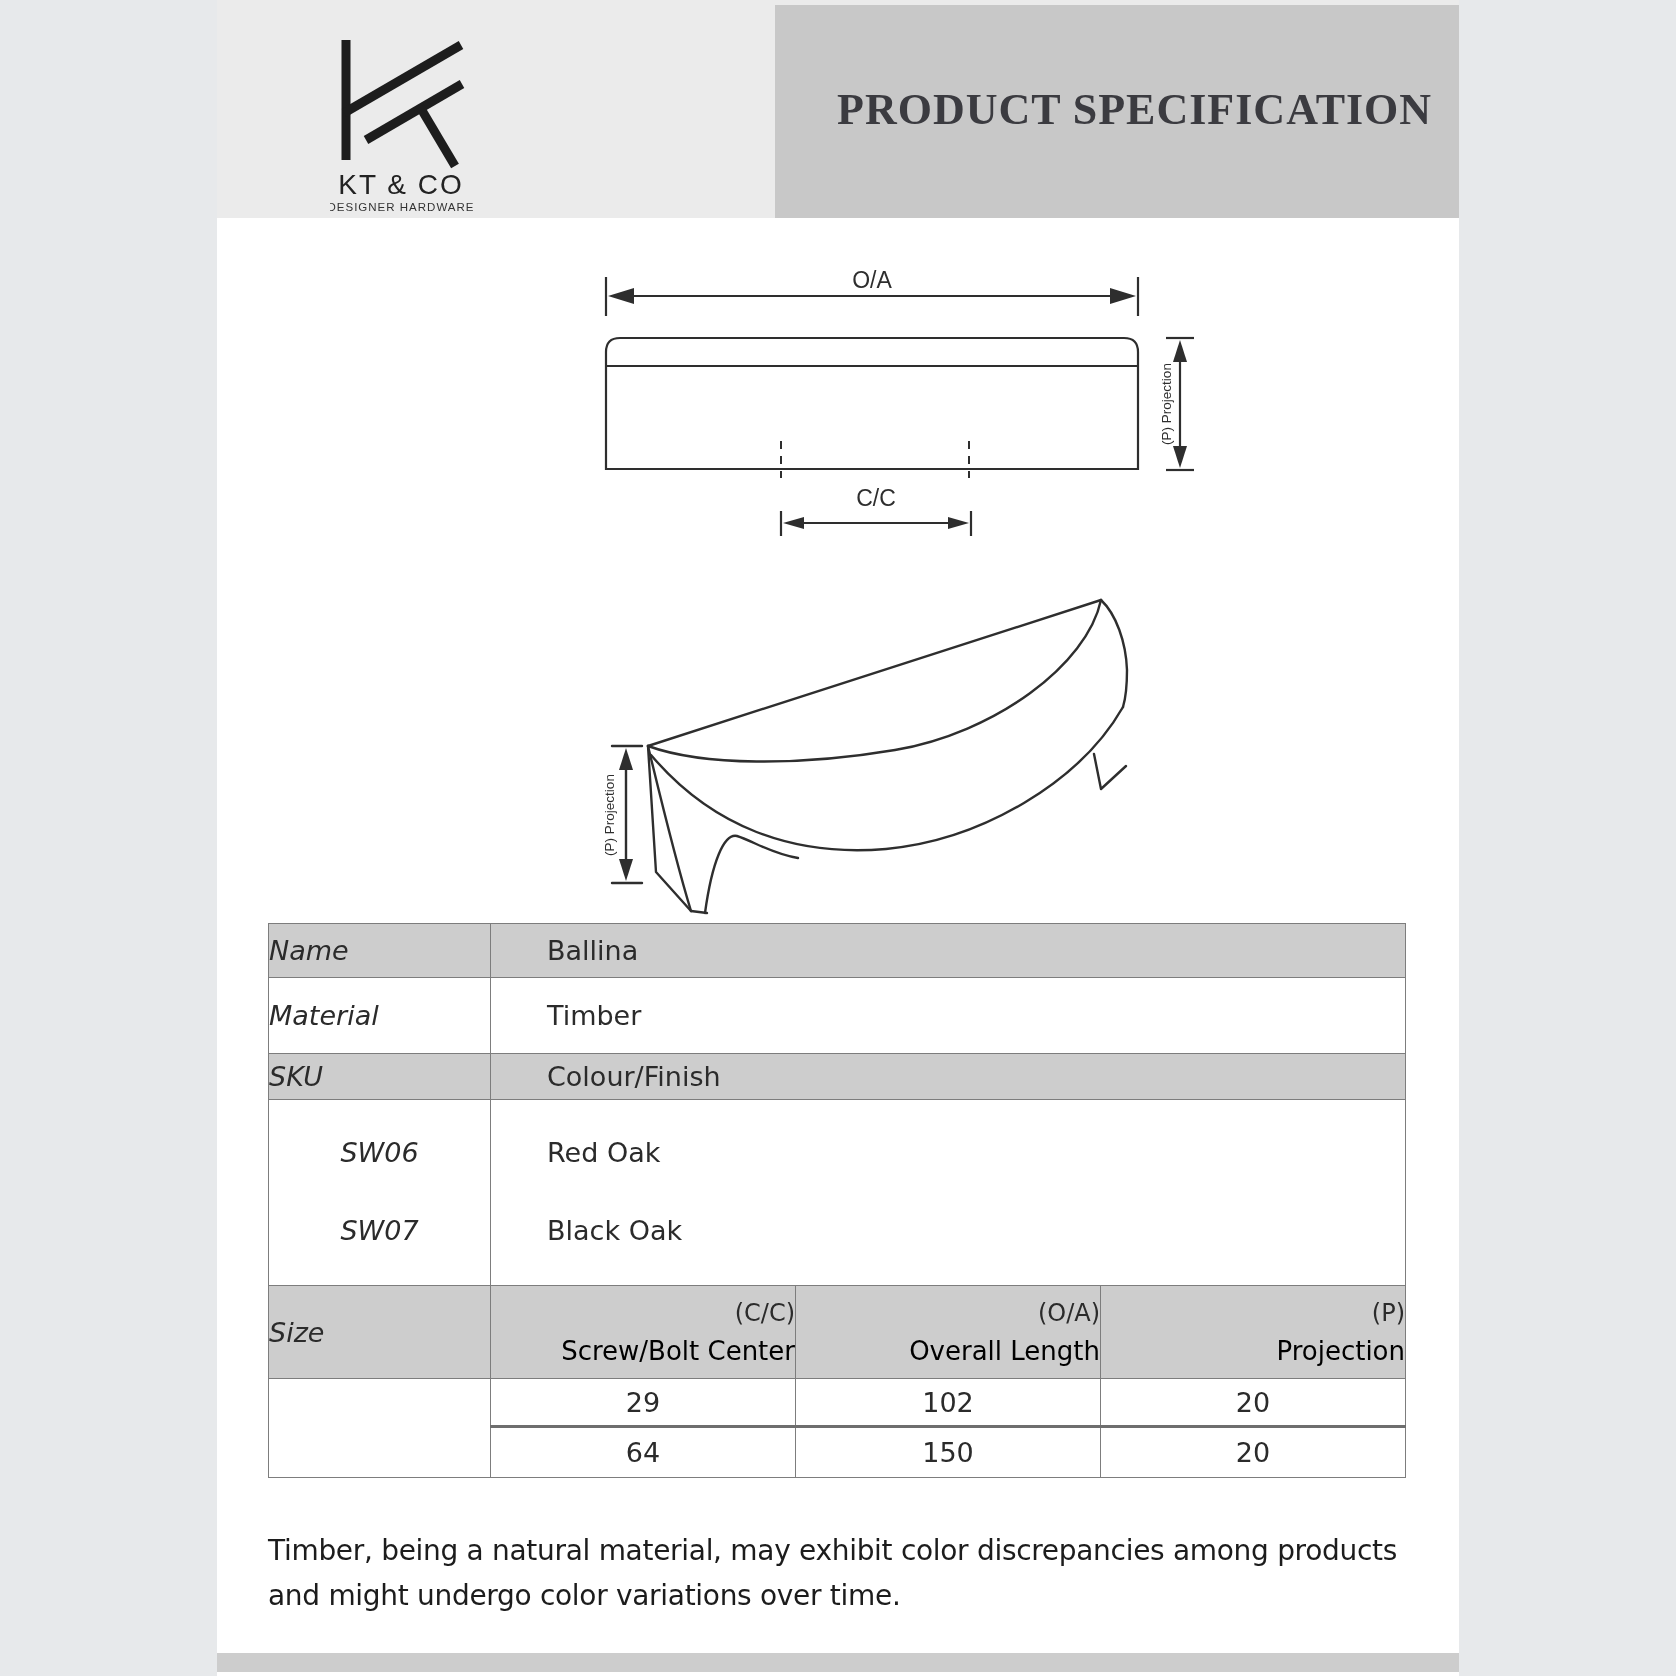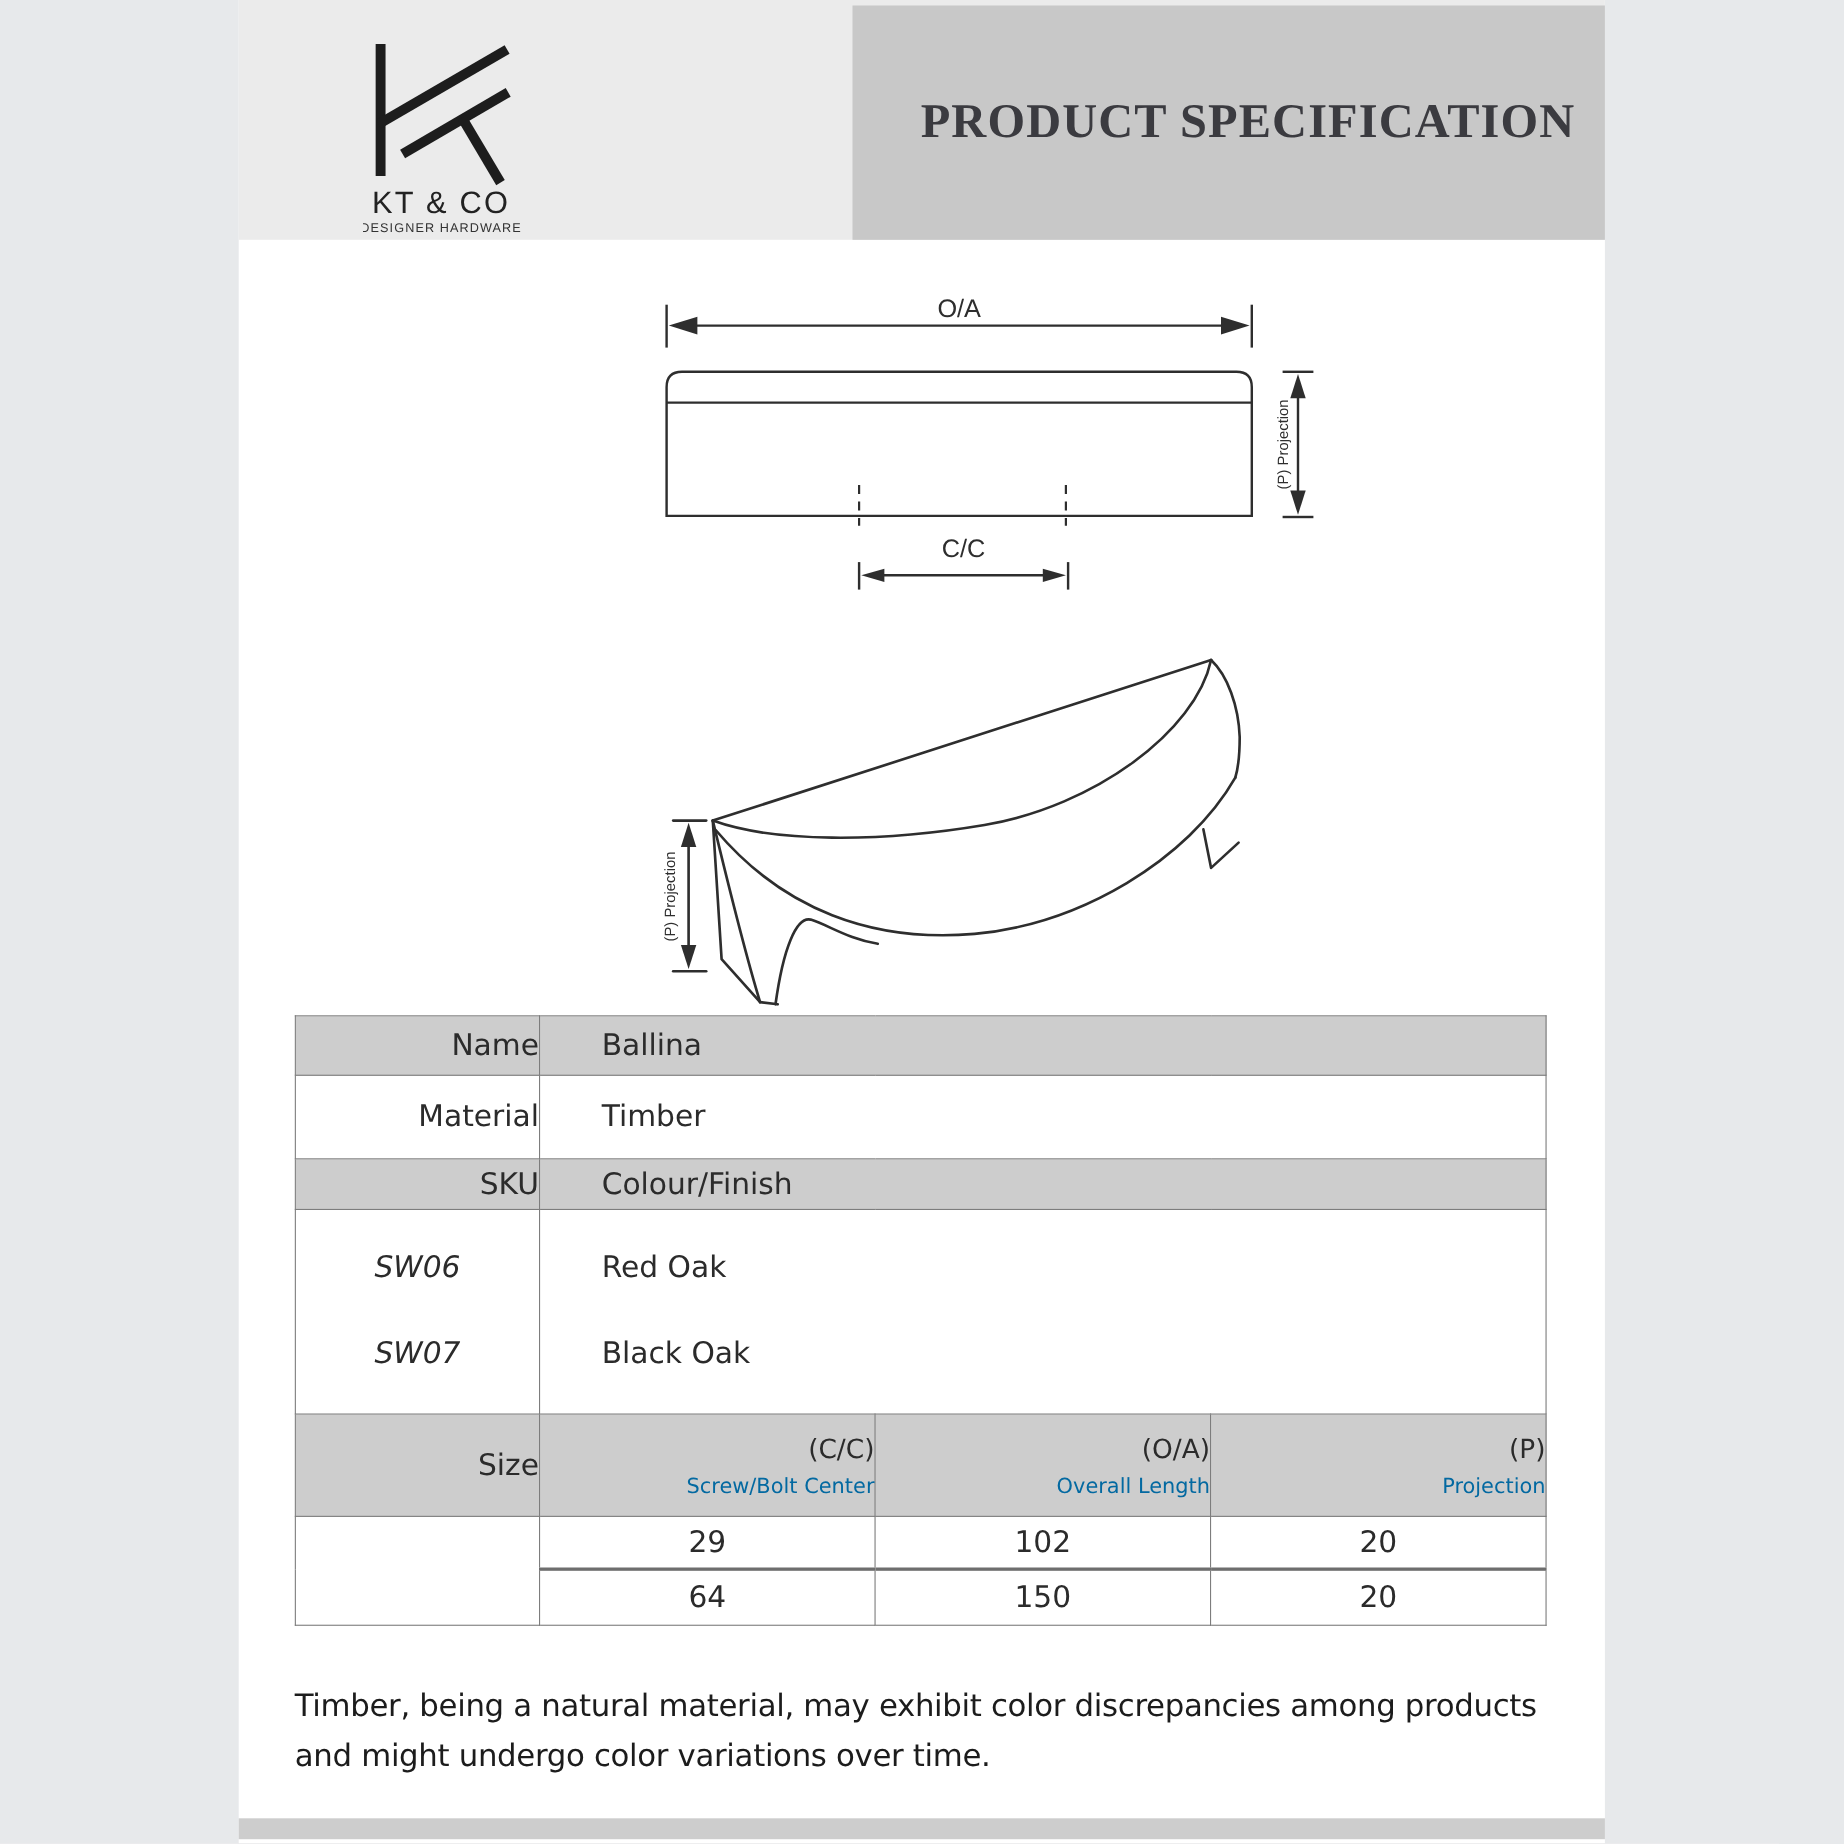--- a/index.html
+++ b/index.html
@@ -12,28 +12,28 @@
               font-family:"Liberation Serif",serif;font-weight:bold;font-size:44px;
               letter-spacing:1px;color:#3b3b40;white-space:nowrap;}
   .logo-svg{position:absolute;left:330px;top:30px;}
   .draw-svg{position:absolute;}
   .draw-svg text{font-family:"Liberation Sans",sans-serif;fill:#2e2e2e;}
 
   
   .spec-table{position:absolute;left:51px;top:923px;border-collapse:collapse;table-layout:fixed;}
   .spec-table td{border:1px solid #7d7d7d;font-size:27px;color:#2b2b2b;padding:0;vertical-align:middle;}
   .spec-table tr.gray td{background:#cdcdcd;}
-  .cell-label{text-align:right;}
+  .cell-label{text-align:left;font-style:italic;}
   .cell-value{padding-left:56px !important;}
   .sku-lines div{line-height:78px;}
   .sku-col{padding-top:14px !important;vertical-align:top !important;text-align:center;font-style:italic;}
   .finish-col{padding-top:14px !important;vertical-align:top !important;}
   .size-head{text-align:right;}
   .size-abbr{font-size:24px;margin-bottom:9px;}
-  .size-desc{font-size:19px;color:#0369a1;}
+  .size-desc{font-size:26px;color:#000000;}
   .num-cell{text-align:center;font-size:29px;}
   .thick-top td{border-top:3px solid #6e6e6e;text-align:center;}
 
   .disclaimer{position:absolute;left:51px;top:1528px;font-size:28px;line-height:45px;
               letter-spacing:-0.3px;color:#1c1c1c;white-space:nowrap;}
   .footer-bar{position:absolute;left:0;top:1653px;width:1242px;height:19px;background:#cdcdcd;}
 </style>
 </head>
 <body>
 

